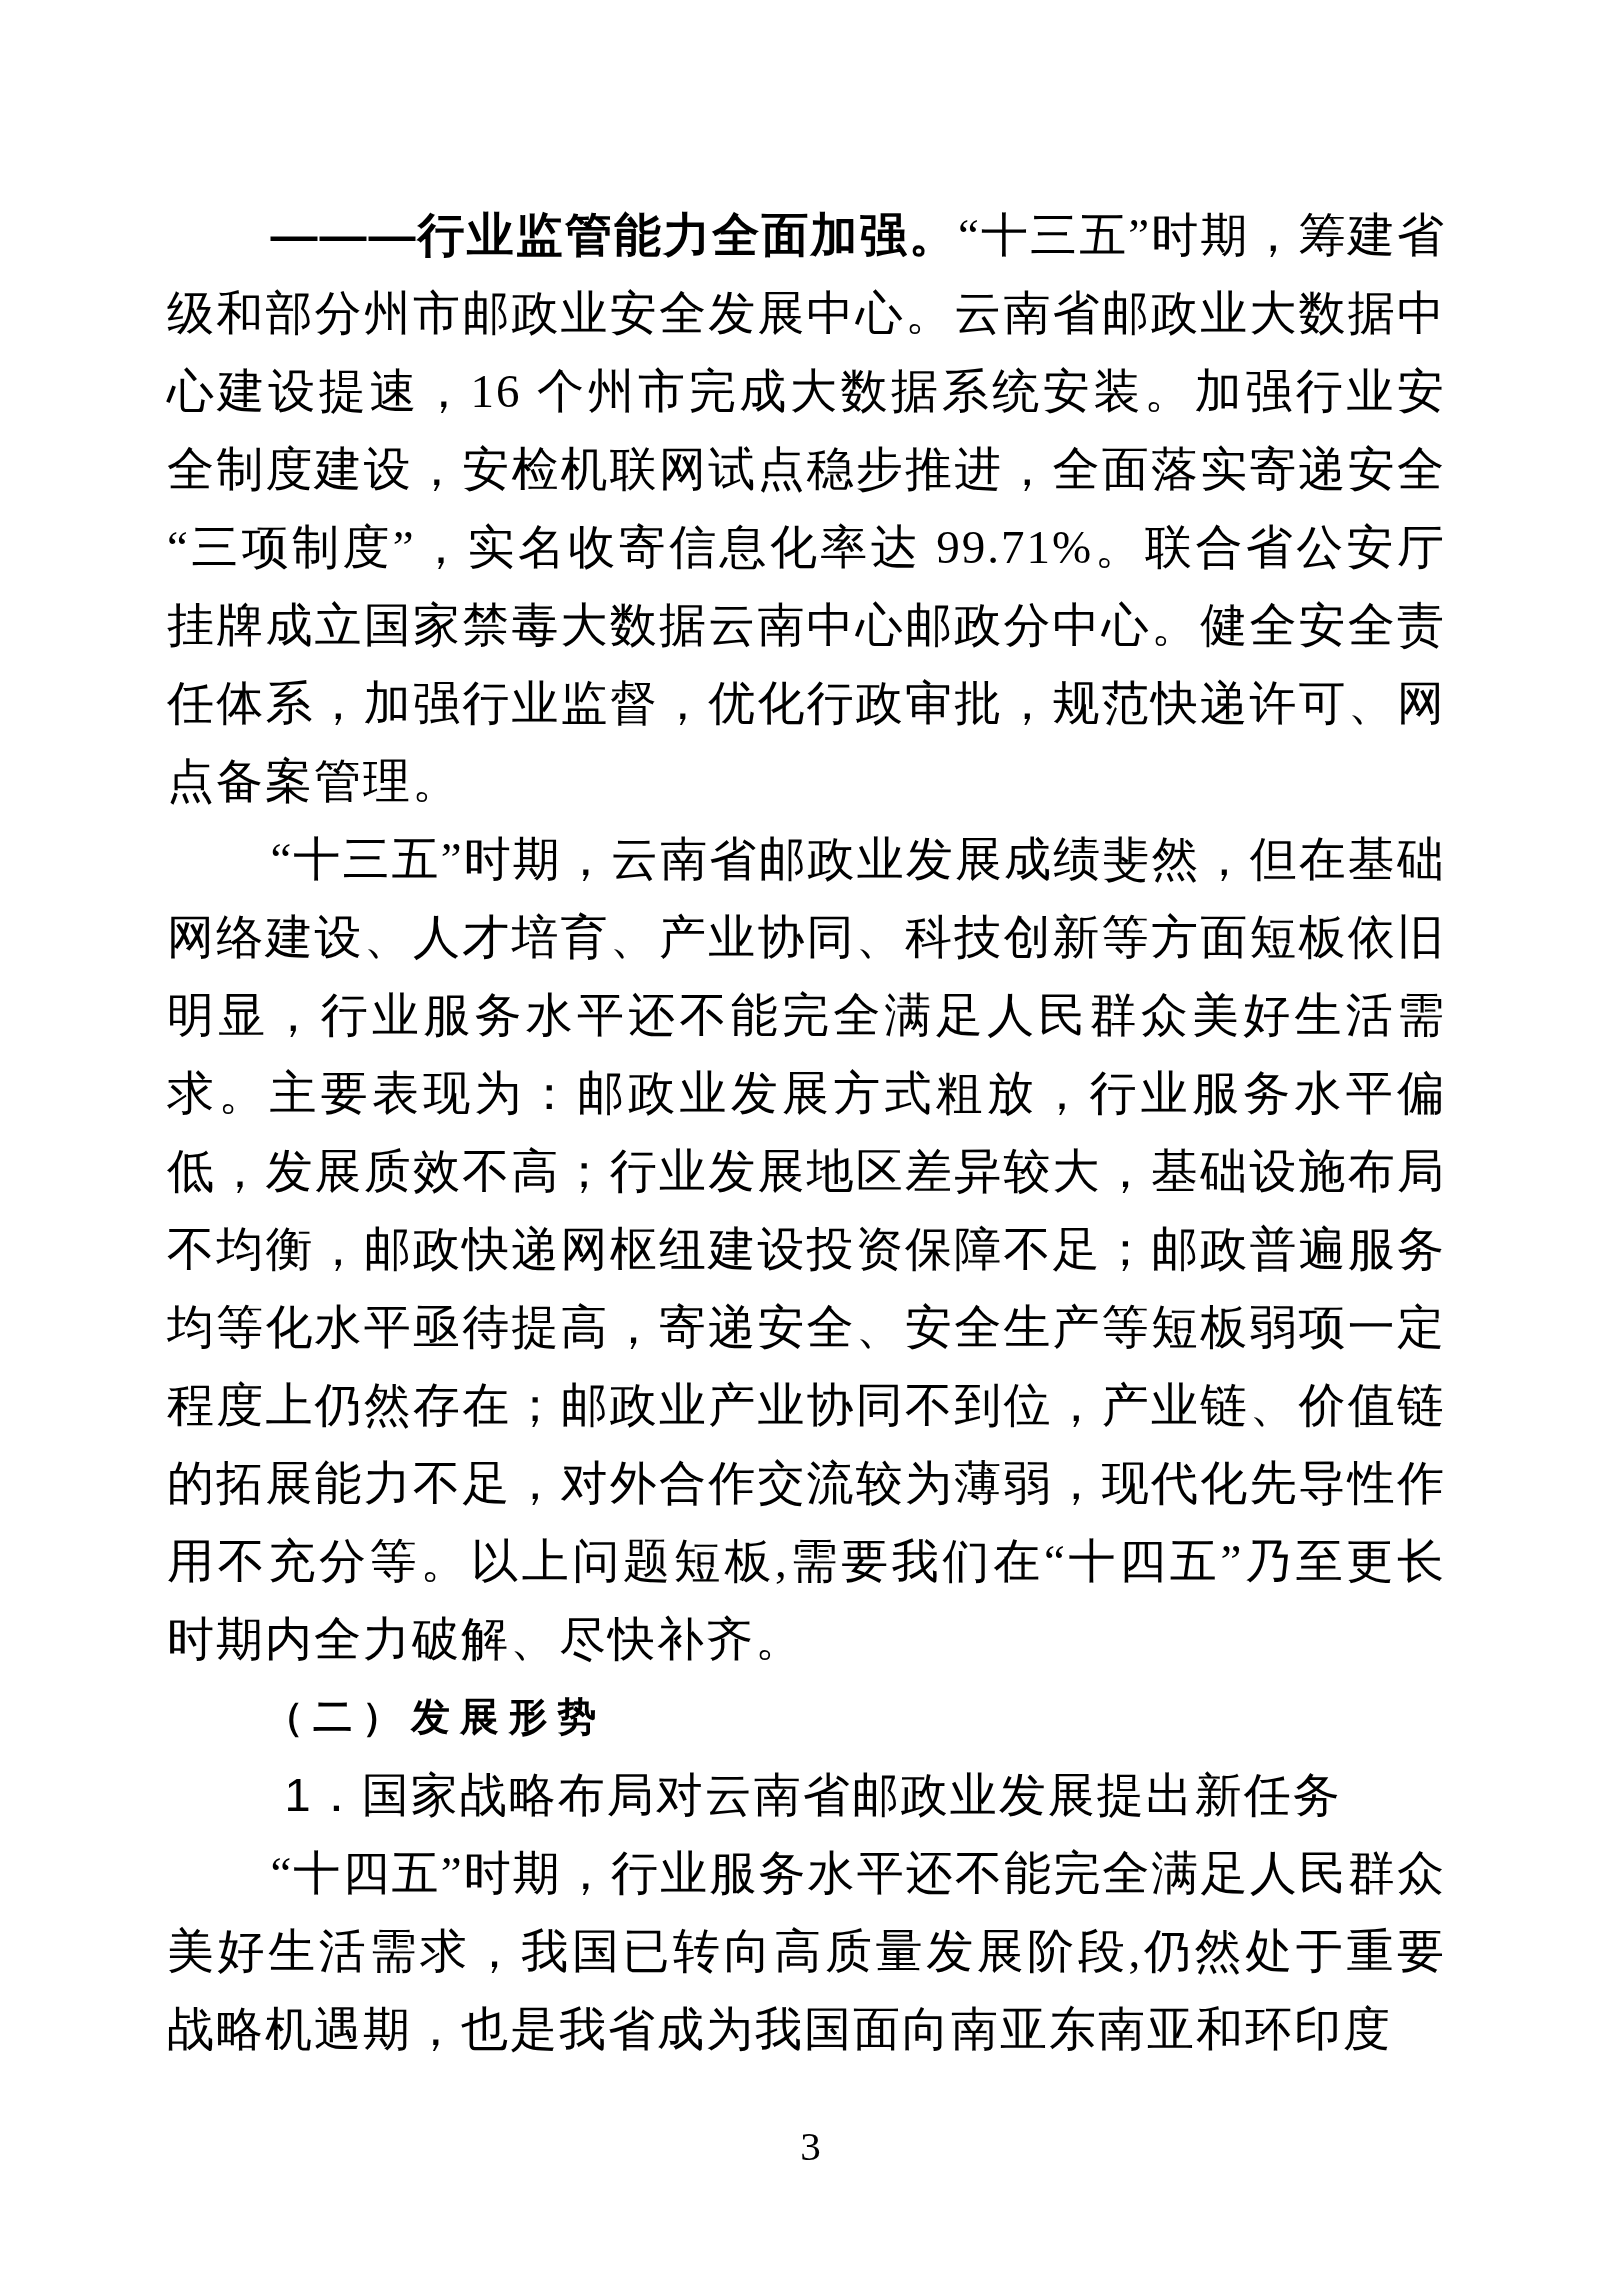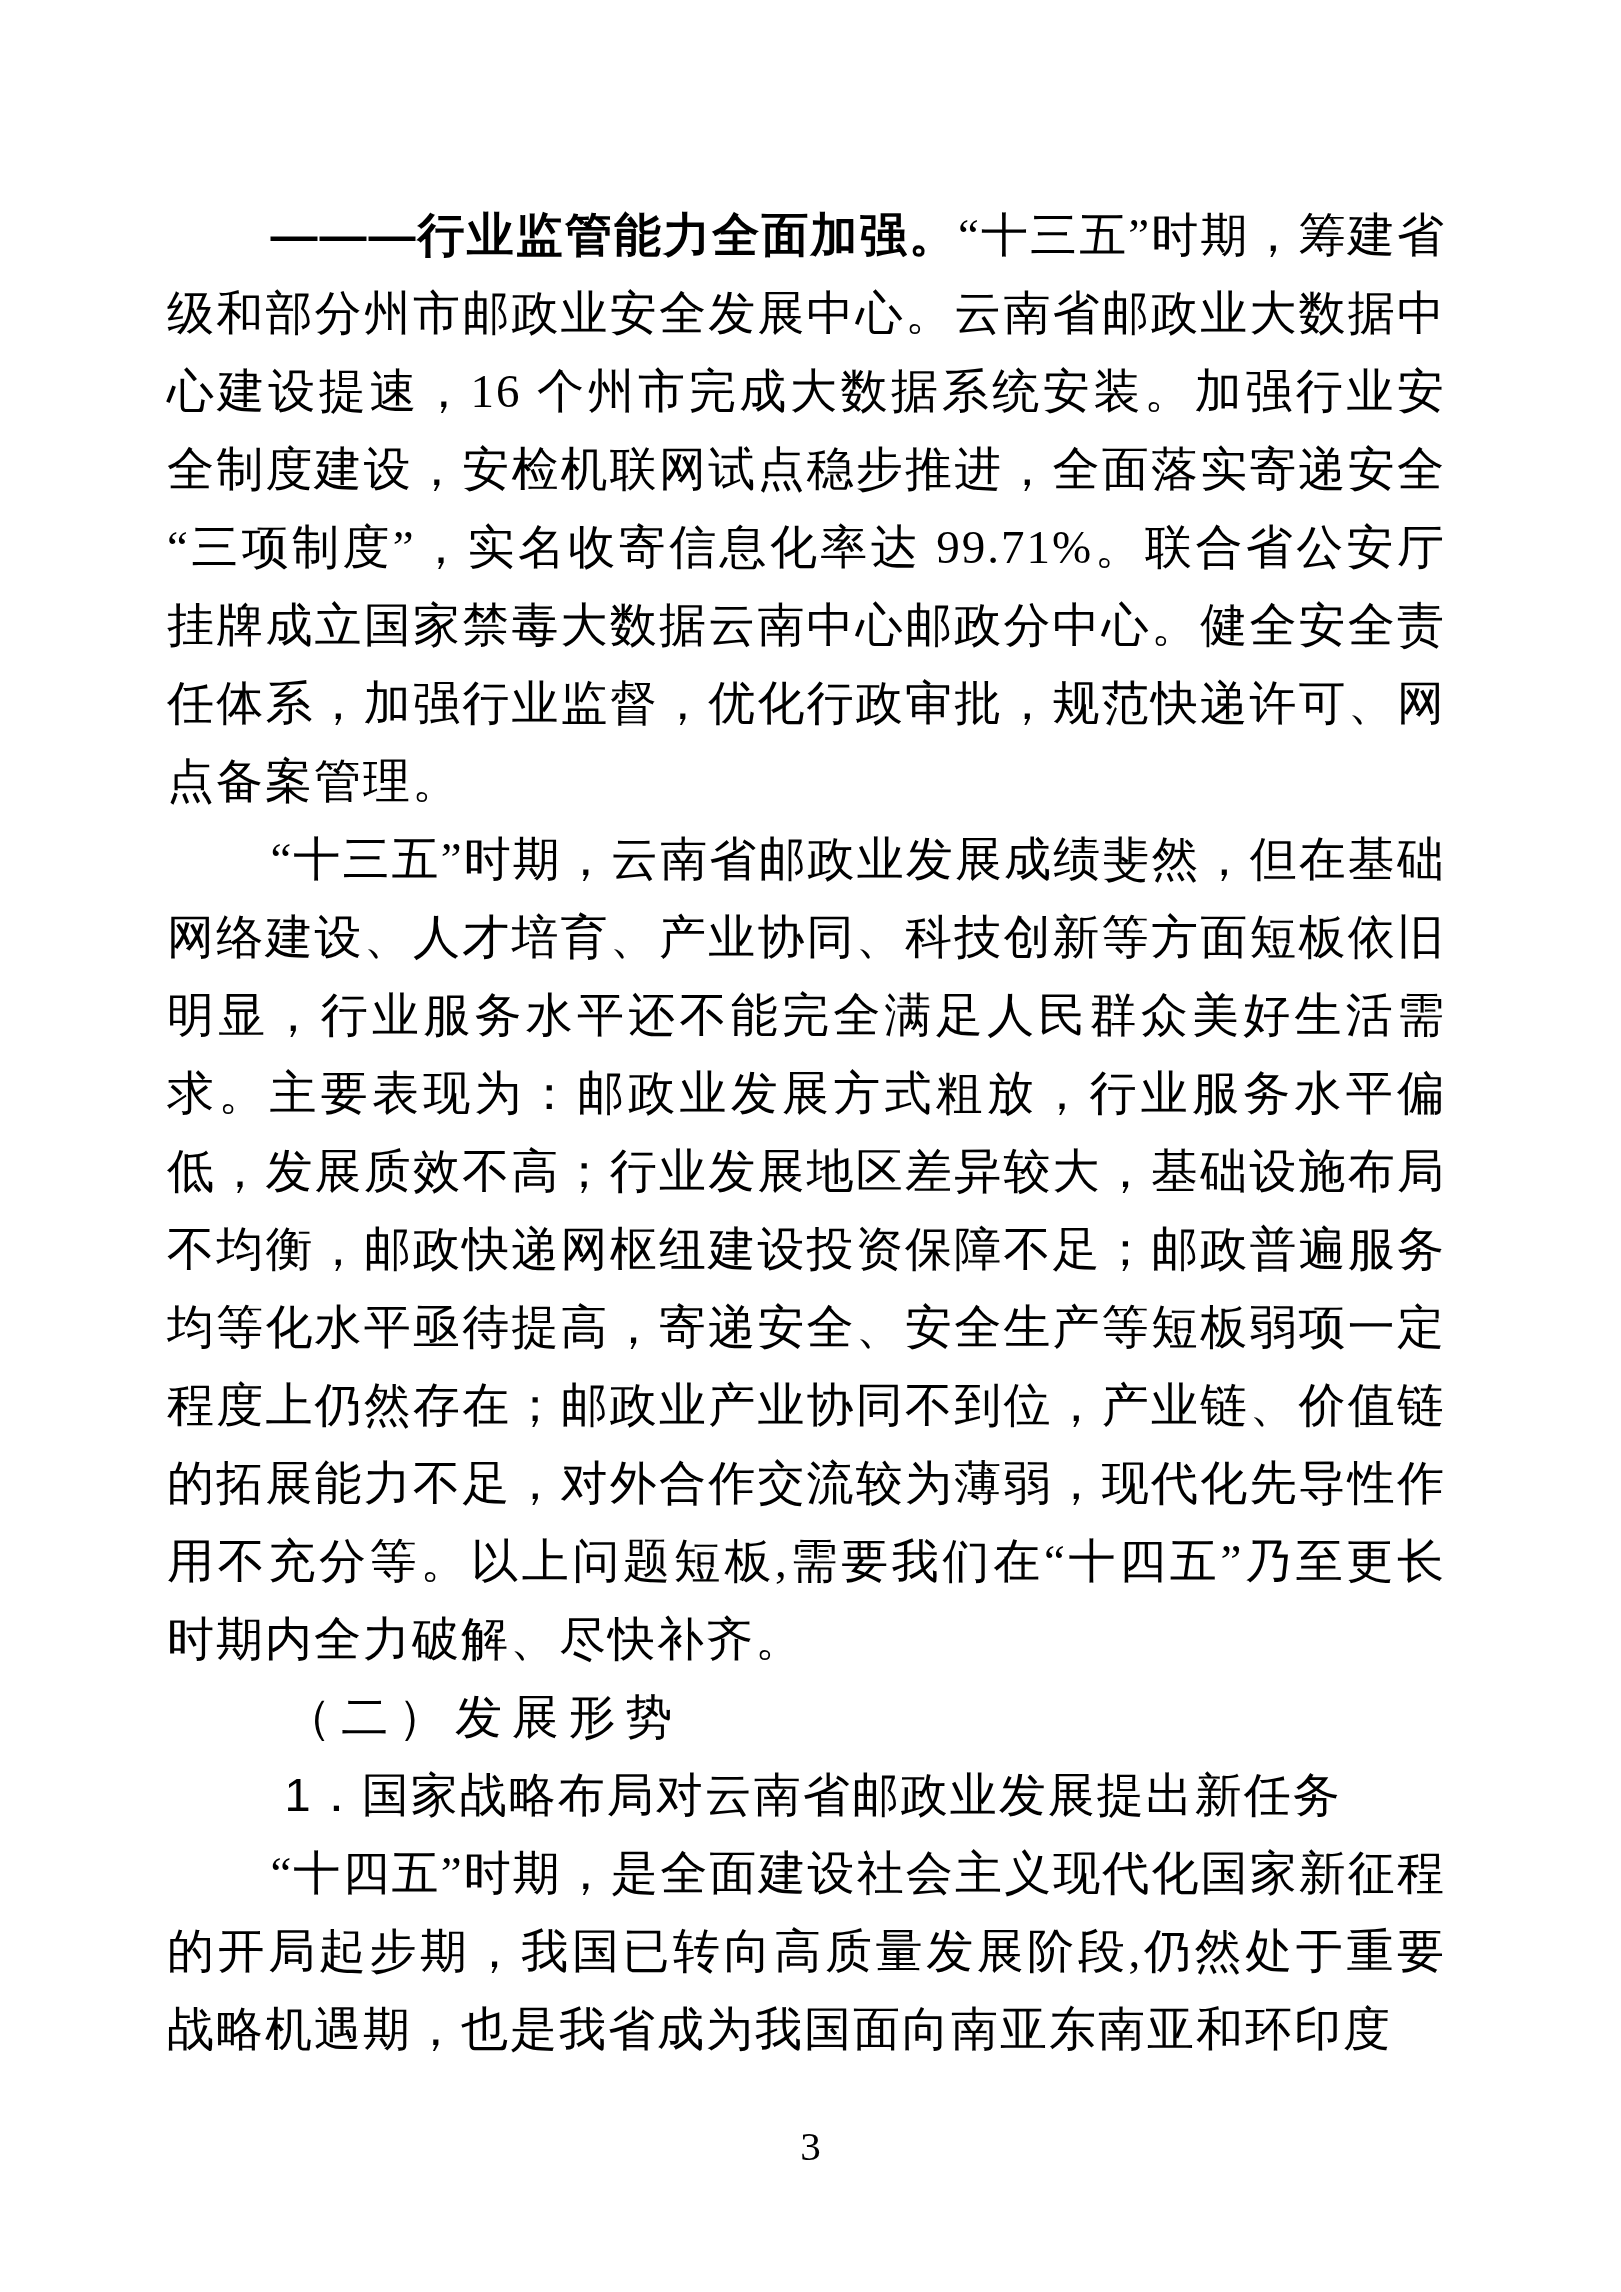--- a/index.html
+++ b/index.html
@@ -33,25 +33,25 @@
     text-align: justify;
     text-justify: inter-ideograph;
     text-indent: 2.2em;
     word-break: break-all;
   }
   .bold-lead {
     font-weight: bold;
     font-family: "Liberation Sans", sans-serif;
   }
   .heading-kaiti {
-    font-size: 47px;
+    font-size: 39px;
     line-height: 78px;
     letter-spacing: 9.8px;
     text-indent: 2.5em;
-    font-weight: normal;
+    font-weight: bold;
   }
   .heading-bold {
     font-size: 47px;
     line-height: 78px;
     letter-spacing: 2px;
     text-indent: 2.5em;
     font-weight: normal;
     font-family: "Liberation Sans", sans-serif;
   }
   .page-number {
@@ -71,18 +71,18 @@
 <div class="page">
   <div class="content">
     <p class="body"><span class="bold-lead">———行业监管能力全面加强。</span><span>“十三五”时期，筹建省级和部分州市邮政业安全发展中心。云南省邮政业大数据中心建设提速，16 个州市完成大数据系统安装。加强行业安全制度建设，安检机联网试点稳步推进，全面落实寄递安全“三项制度”，实名收寄信息化率达 99.71%。联合省公安厅挂牌成立国家禁毒大数据云南中心邮政分中心。健全安全责任体系，加强行业监督，优化行政审批，规范快递许可、网点备案管理。</span></p>
 
     <p class="body">“十三五”时期，云南省邮政业发展成绩斐然，但在基础网络建设、人才培育、产业协同、科技创新等方面短板依旧明显，行业服务水平还不能完全满足人民群众美好生活需求。主要表现为：邮政业发展方式粗放，行业服务水平偏低，发展质效不高；行业发展地区差异较大，基础设施布局不均衡，邮政快递网枢纽建设投资保障不足；邮政普遍服务均等化水平亟待提高，寄递安全、安全生产等短板弱项一定程度上仍然存在；邮政业产业协同不到位，产业链、价值链的拓展能力不足，对外合作交流较为薄弱，现代化先导性作用不充分等。以上问题短板,需要我们在“十四五”乃至更长时期内全力破解、尽快补齐。</p>
 
     <p class="heading-kaiti">（二）发展形势</p>
 
     <p class="heading-bold">1．国家战略布局对云南省邮政业发展提出新任务</p>
 
-    <p class="body">“十四五”时期，是全面建设社会主义现代化国家新征程的开局起步期，我国已转向高质量发展阶段,仍然处于重要战略机遇期，也是我省成为我国面向南亚东南亚和环印度</p>
+    <p class="body">“十四五”时期，行业服务水平还不能完全满足人民群众美好生活需求，我国已转向高质量发展阶段,仍然处于重要战略机遇期，也是我省成为我国面向南亚东南亚和环印度</p>
   </div>
 
   <div class="page-number">3</div>
 </div>
 
 
 </body></html>

